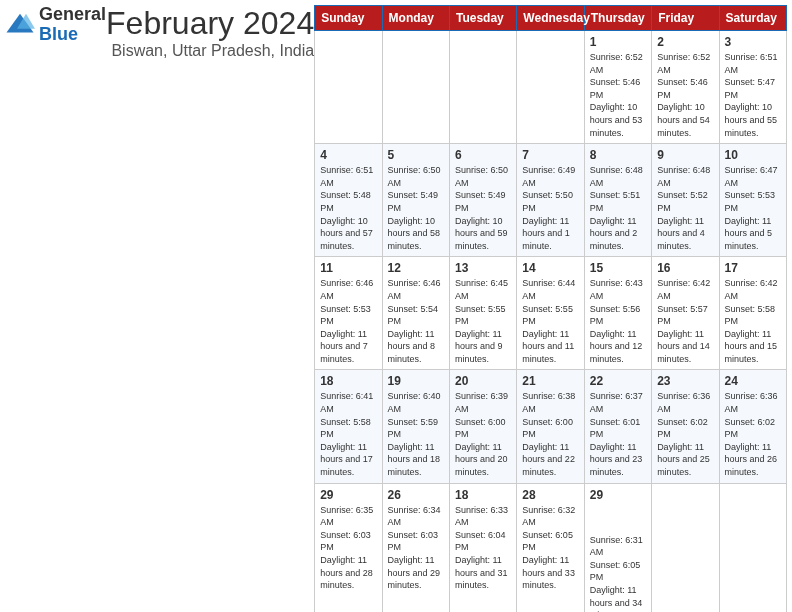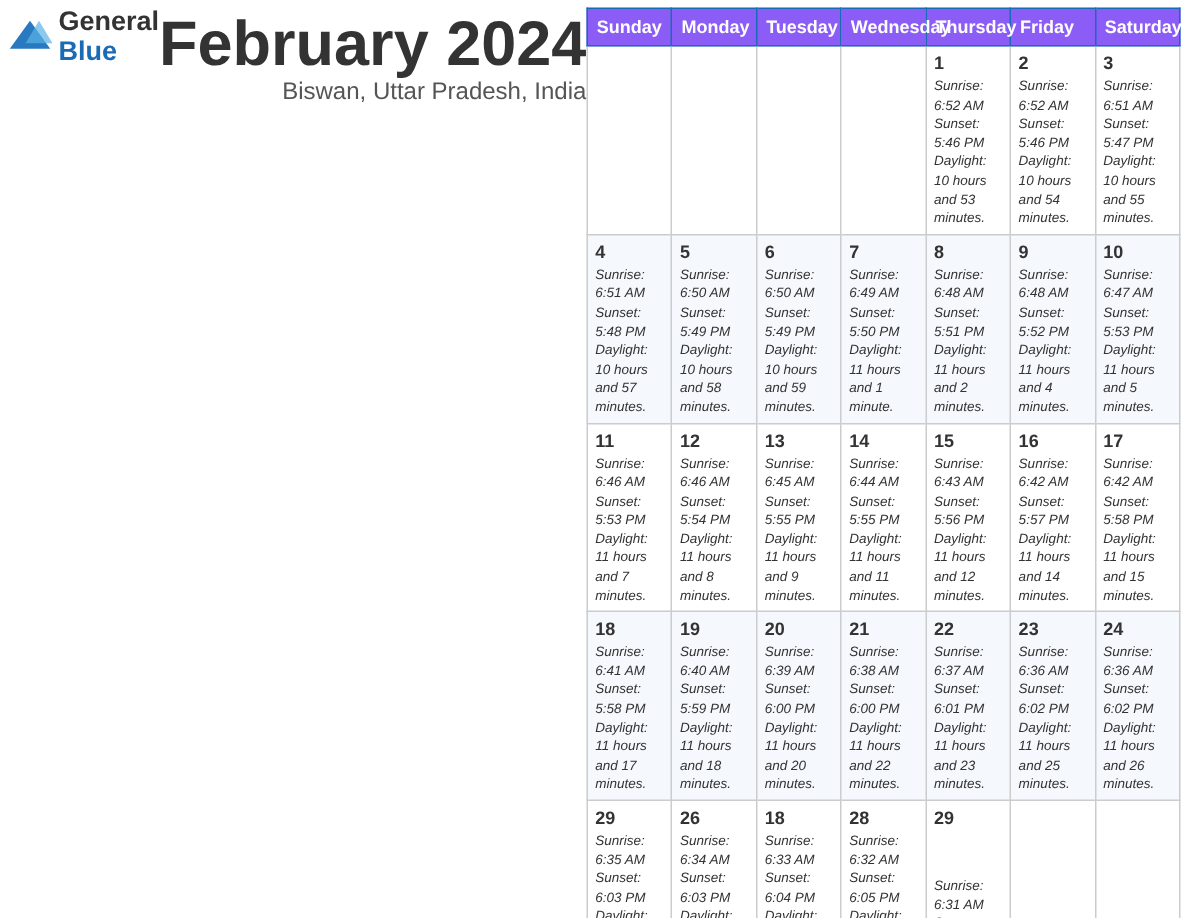--- a/index.html
+++ b/index.html
@@ -37,22 +37,22 @@
     .logo-general { color: #333; }
     .logo-blue { color: #1a6bb5; }
     .logo-icon {
       width: 30px;
       height: 30px;
     }
     .title-block {
       text-align: right;
     }
     .main-title {
-      font-size: 42px;
-      font-weight: bold;
+      font-size: 32px;
+      font-weight: normal;
       color: #333;
     }
     .subtitle {
       font-size: 16px;
       color: #555;
     }
     .calendar {
       flex: 1;
       border: 1px solid #ccc;
       border-collapse: collapse;
@@ -81,28 +81,27 @@
       font-size: 12px;
       font-weight: bold;
       color: #333;
       display: block;
       margin-bottom: 2px;
     }
     .day-info {
       font-size: 9px;
       color: #333;
       line-height: 1.4;
-      font-style: italic;
     }
     .empty-cell {
       background: #f9f9f9;
     }
     tr:nth-child(odd) td { background: #fff; }
     tr:nth-child(even) td { background: #f5f8fc; }
-    tr:first-child th { background: #8b5cf6; }
+    tr:first-child th { background: #b91c1c; }
   </style>
 </head>
 <body>
 
 <div class="page">
   <div class="header">
     <div class="logo">
       <svg class="logo-icon" viewBox="0 0 40 40">
         <polygon points="20,5 38,30 2,30" fill="#2979c0"></polygon>
         <polygon points="28,5 40,25 16,25" fill="#5ab4e5" opacity="0.7"></polygon>

